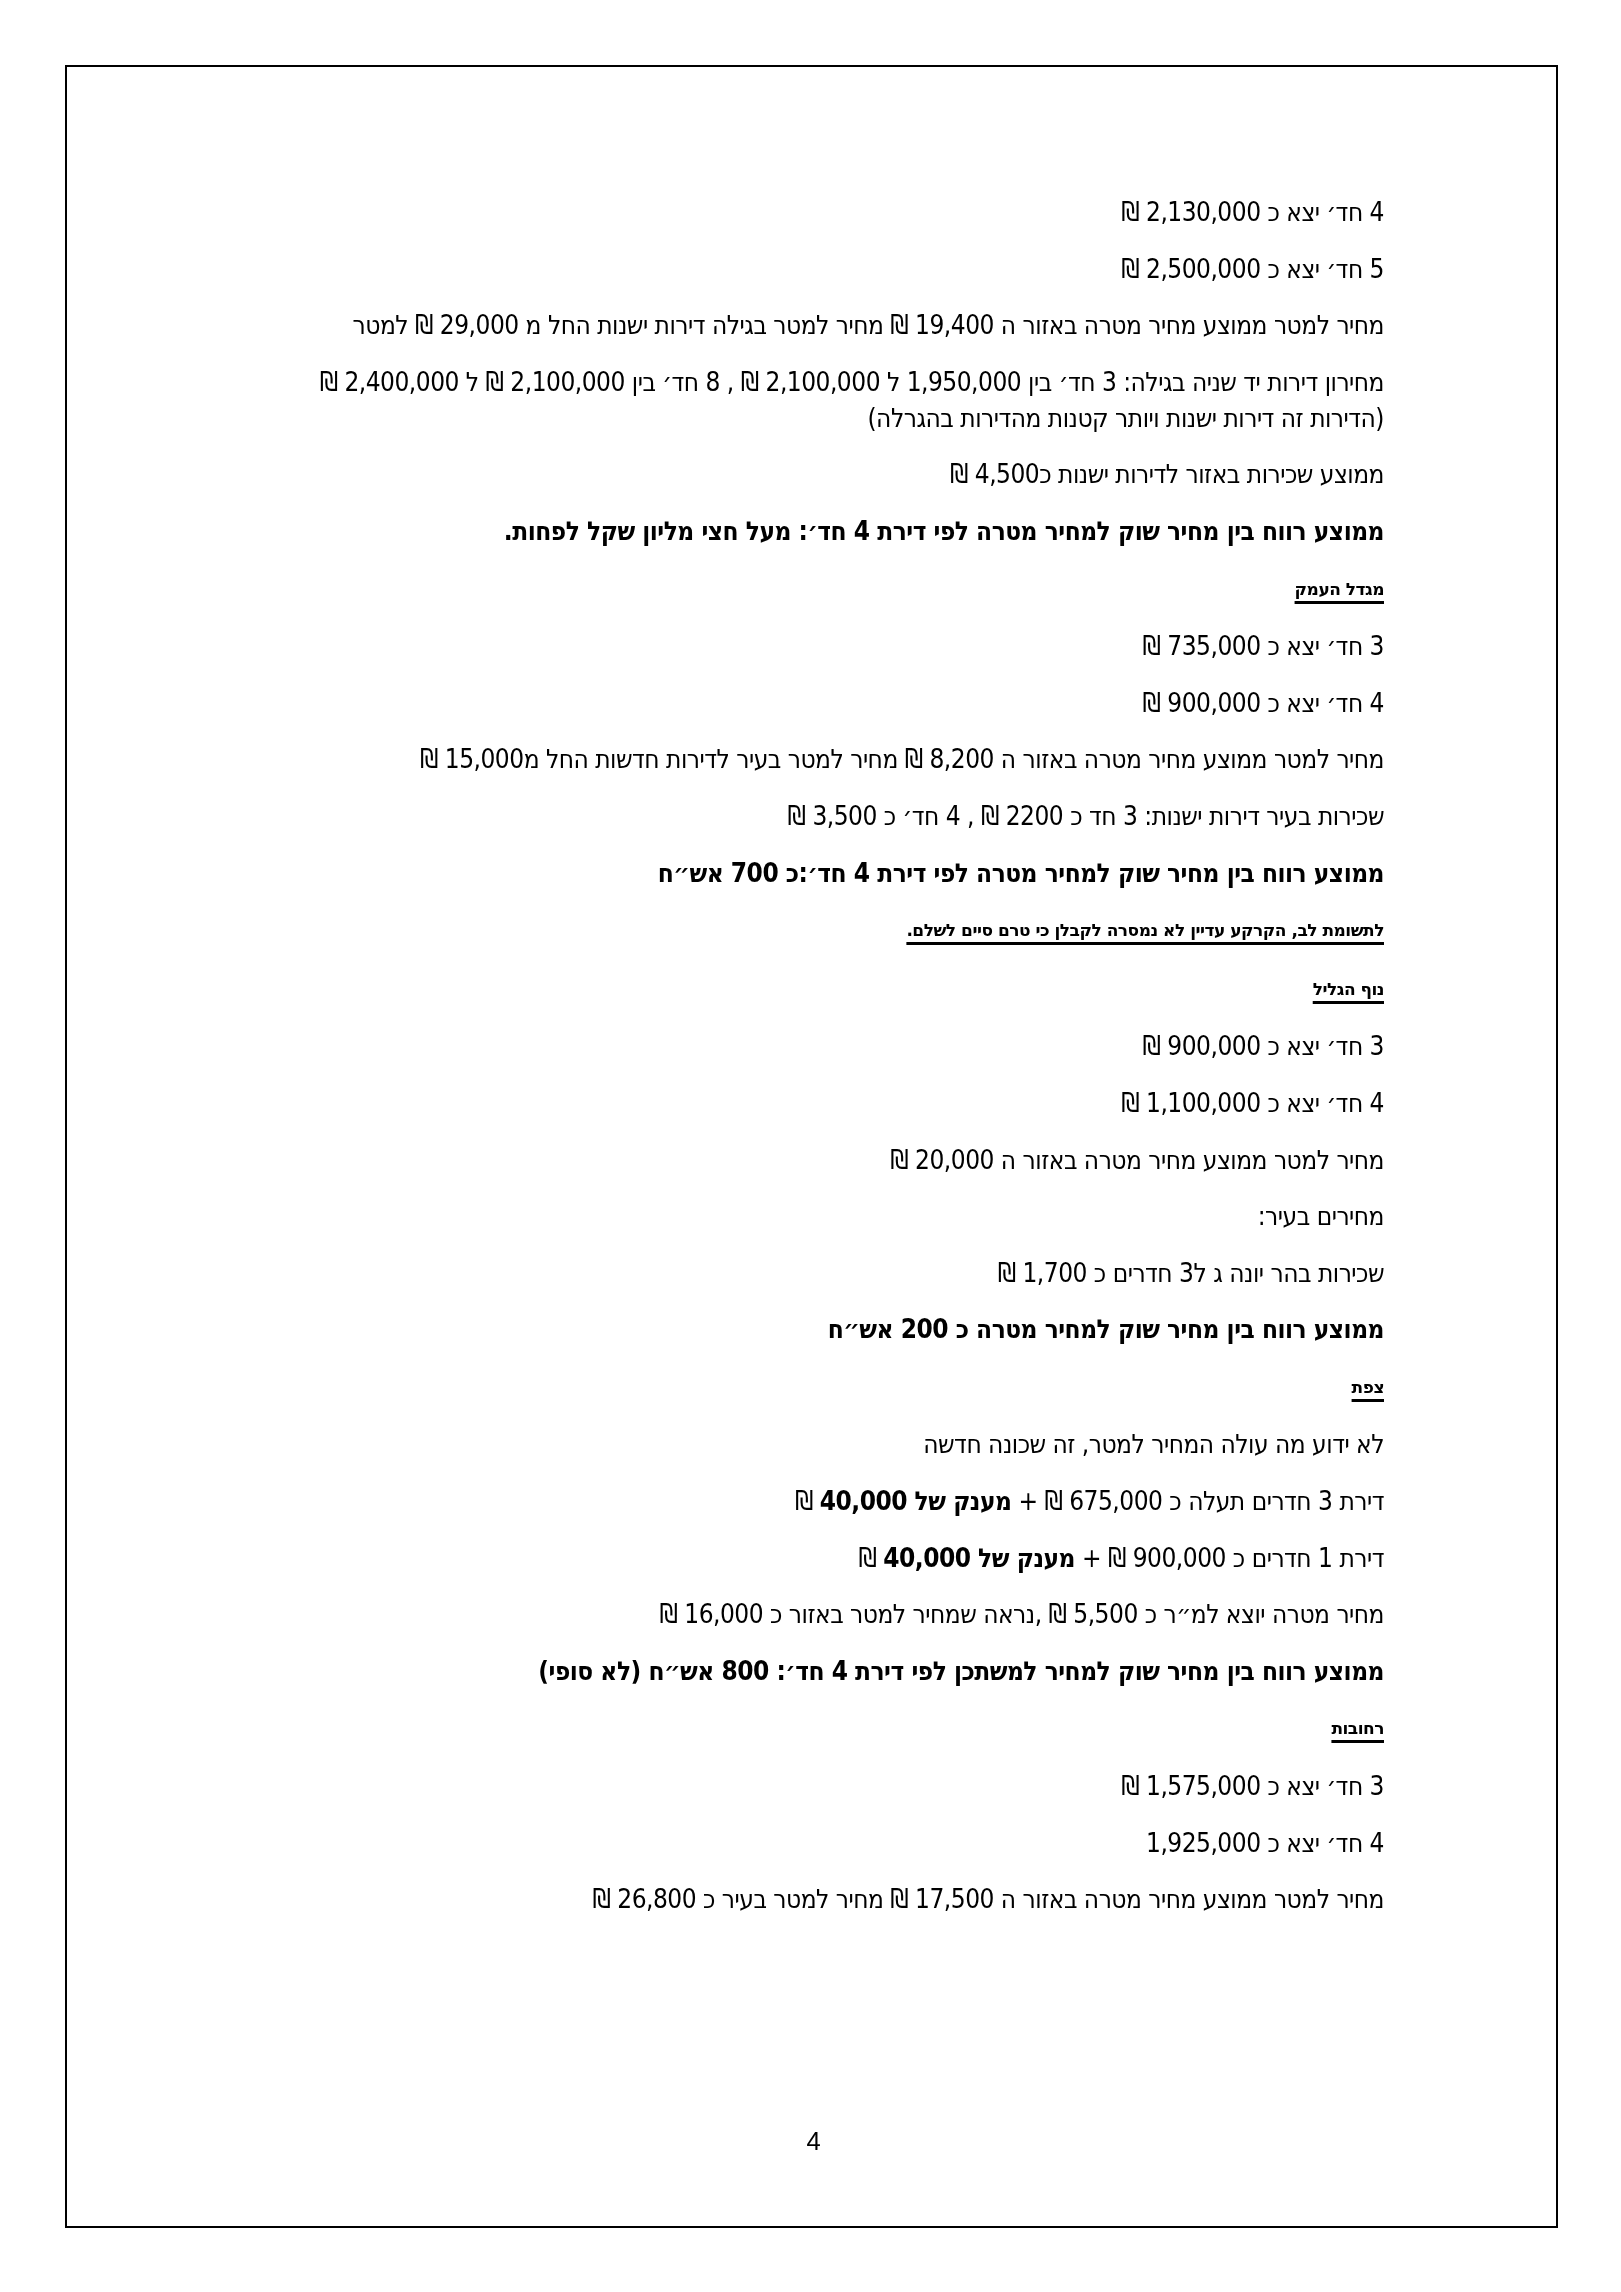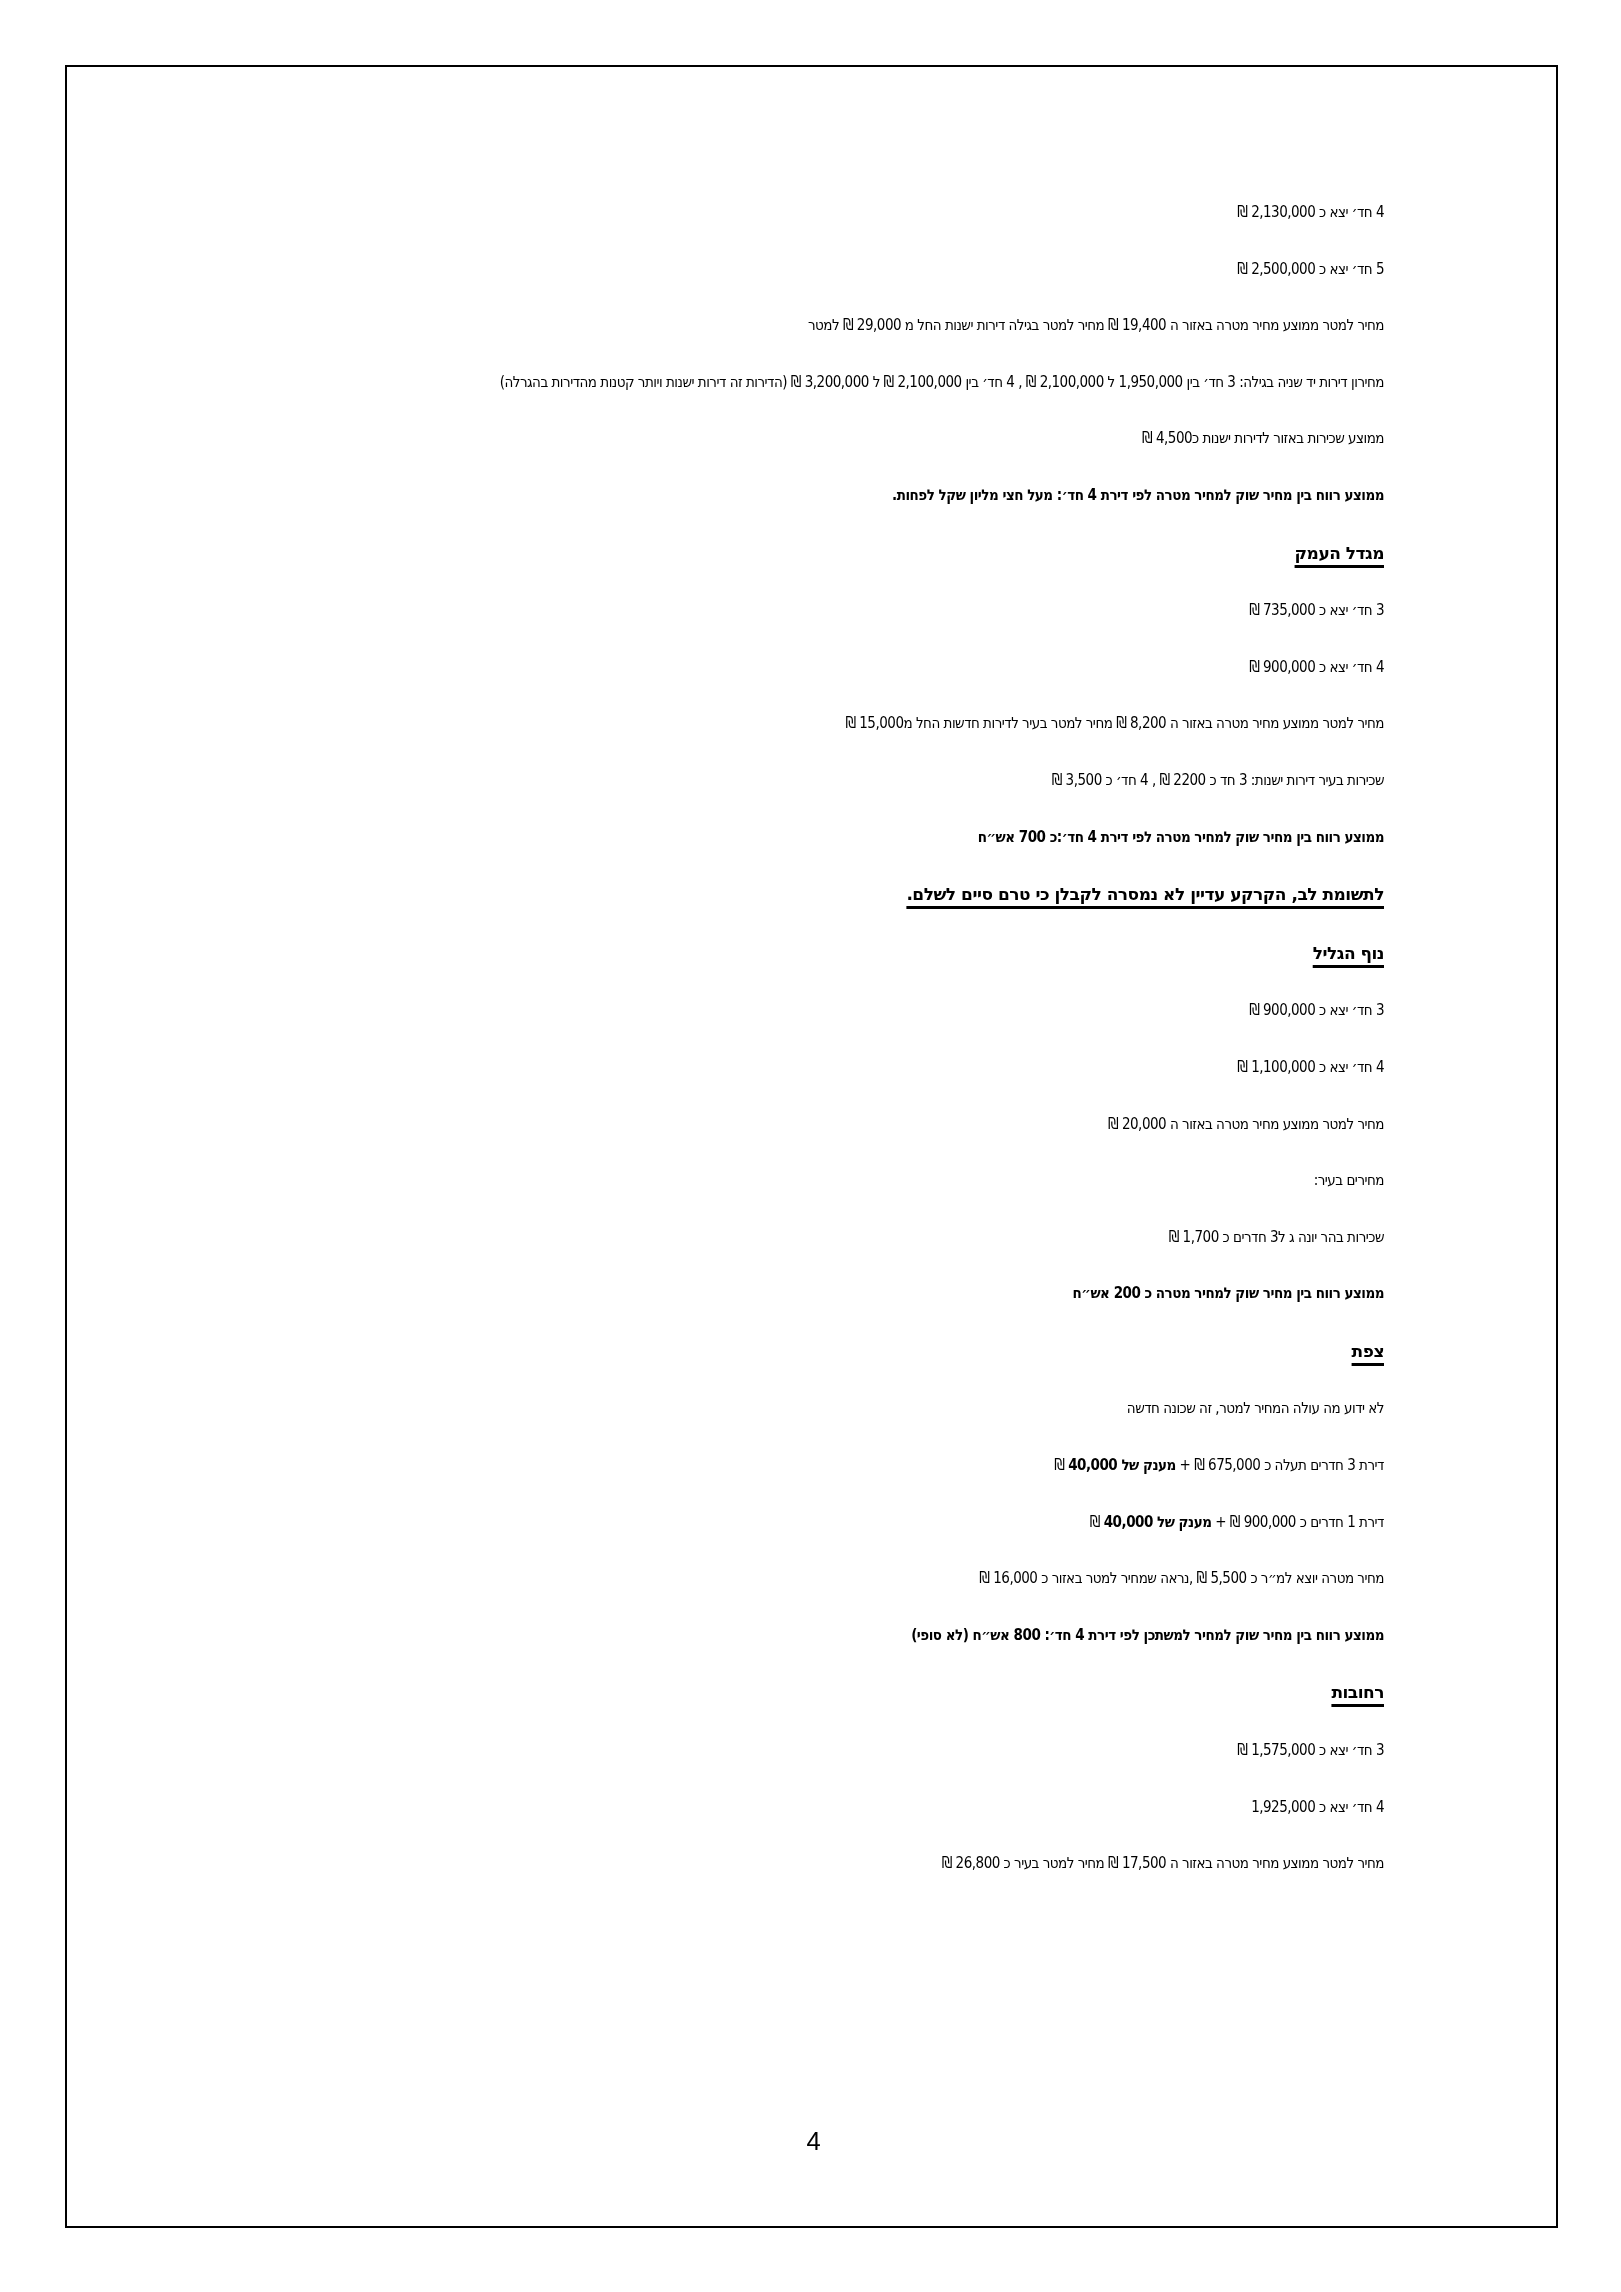--- a/index.html
+++ b/index.html
@@ -10,21 +10,21 @@
       border: 2.9px solid #000000;
     }
     .content {
       position: absolute; left: 314px; top: 194px;
       width: 1070px;
       direction: rtl; text-align: right;
       font-family: "DejaVu Sans", sans-serif;
       color: #000000;
     }
     .p {
-      font-size: 15px; line-height: 36px;
+      font-size: 26px; line-height: 36px;
       margin: 0 0 20.6px 0;
       font-stretch: condensed;
       letter-spacing: -0.5px;
     }
     .p.bold { font-weight: bold; margin-top: 12px; }
     .h {
       font-size: 17px; font-weight: bold; text-decoration: underline;
       text-decoration-thickness: 2.9px; text-underline-offset: 5.9px;
       line-height: 39px; margin: 0 0 19.6px 0;
       letter-spacing: -0.5px;
@@ -39,21 +39,21 @@
 </head>
 <body>
 
 <div class="page-border"></div>
 
 <div class="content">
 
   <p class="p">4 חד׳ יצא כ 2,130,000 ₪</p>
   <p class="p">5 חד׳ יצא כ 2,500,000 ₪</p>
   <p class="p">מחיר למטר ממוצע מחיר מטרה באזור ה 19,400 ₪ מחיר למטר בגילה דירות ישנות החל מ 29,000 ₪ למטר</p>
-  <p class="p">מחירון דירות יד שניה בגילה: 3 חד׳ בין 1,950,000 ל 2,100,000 ₪ , 4 חד׳ בין 2,100,000 ₪ ל 3,200,000 ₪ (הדירות זה דירות ישנות ויותר קטנות מהדירות בהגרלה)</p>
+  <p class="p">מחירון דירות יד שניה בגילה: 3 חד׳ בין 1,950,000 ל 2,100,000 ₪ , 8 חד׳ בין 2,100,000 ₪ ל 2,400,000 ₪ (הדירות זה דירות ישנות ויותר קטנות מהדירות בהגרלה)</p>
   <p class="p">ממוצע שכירות באזור לדירות ישנות כ4,500 ₪</p>
   <p class="p bold">ממוצע רווח בין מחיר שוק למחיר מטרה לפי דירת 4 חד׳: מעל חצי מליון שקל לפחות.</p>
 
   <div class="h">מגדל העמק</div>
   <p class="p">3 חד׳ יצא כ 735,000 ₪</p>
   <p class="p">4 חד׳ יצא כ 900,000 ₪</p>
   <p class="p">מחיר למטר ממוצע מחיר מטרה באזור ה 8,200 ₪ מחיר למטר בעיר לדירות חדשות החל מ15,000 ₪</p>
   <p class="p">שכירות בעיר דירות ישנות: 3 חד כ 2200 ₪ , 4 חד׳ כ 3,500 ₪</p>
   <p class="p bold">ממוצע רווח בין מחיר שוק למחיר מטרה לפי דירת 4 חד׳:כ 700 אש״ח</p>
 

